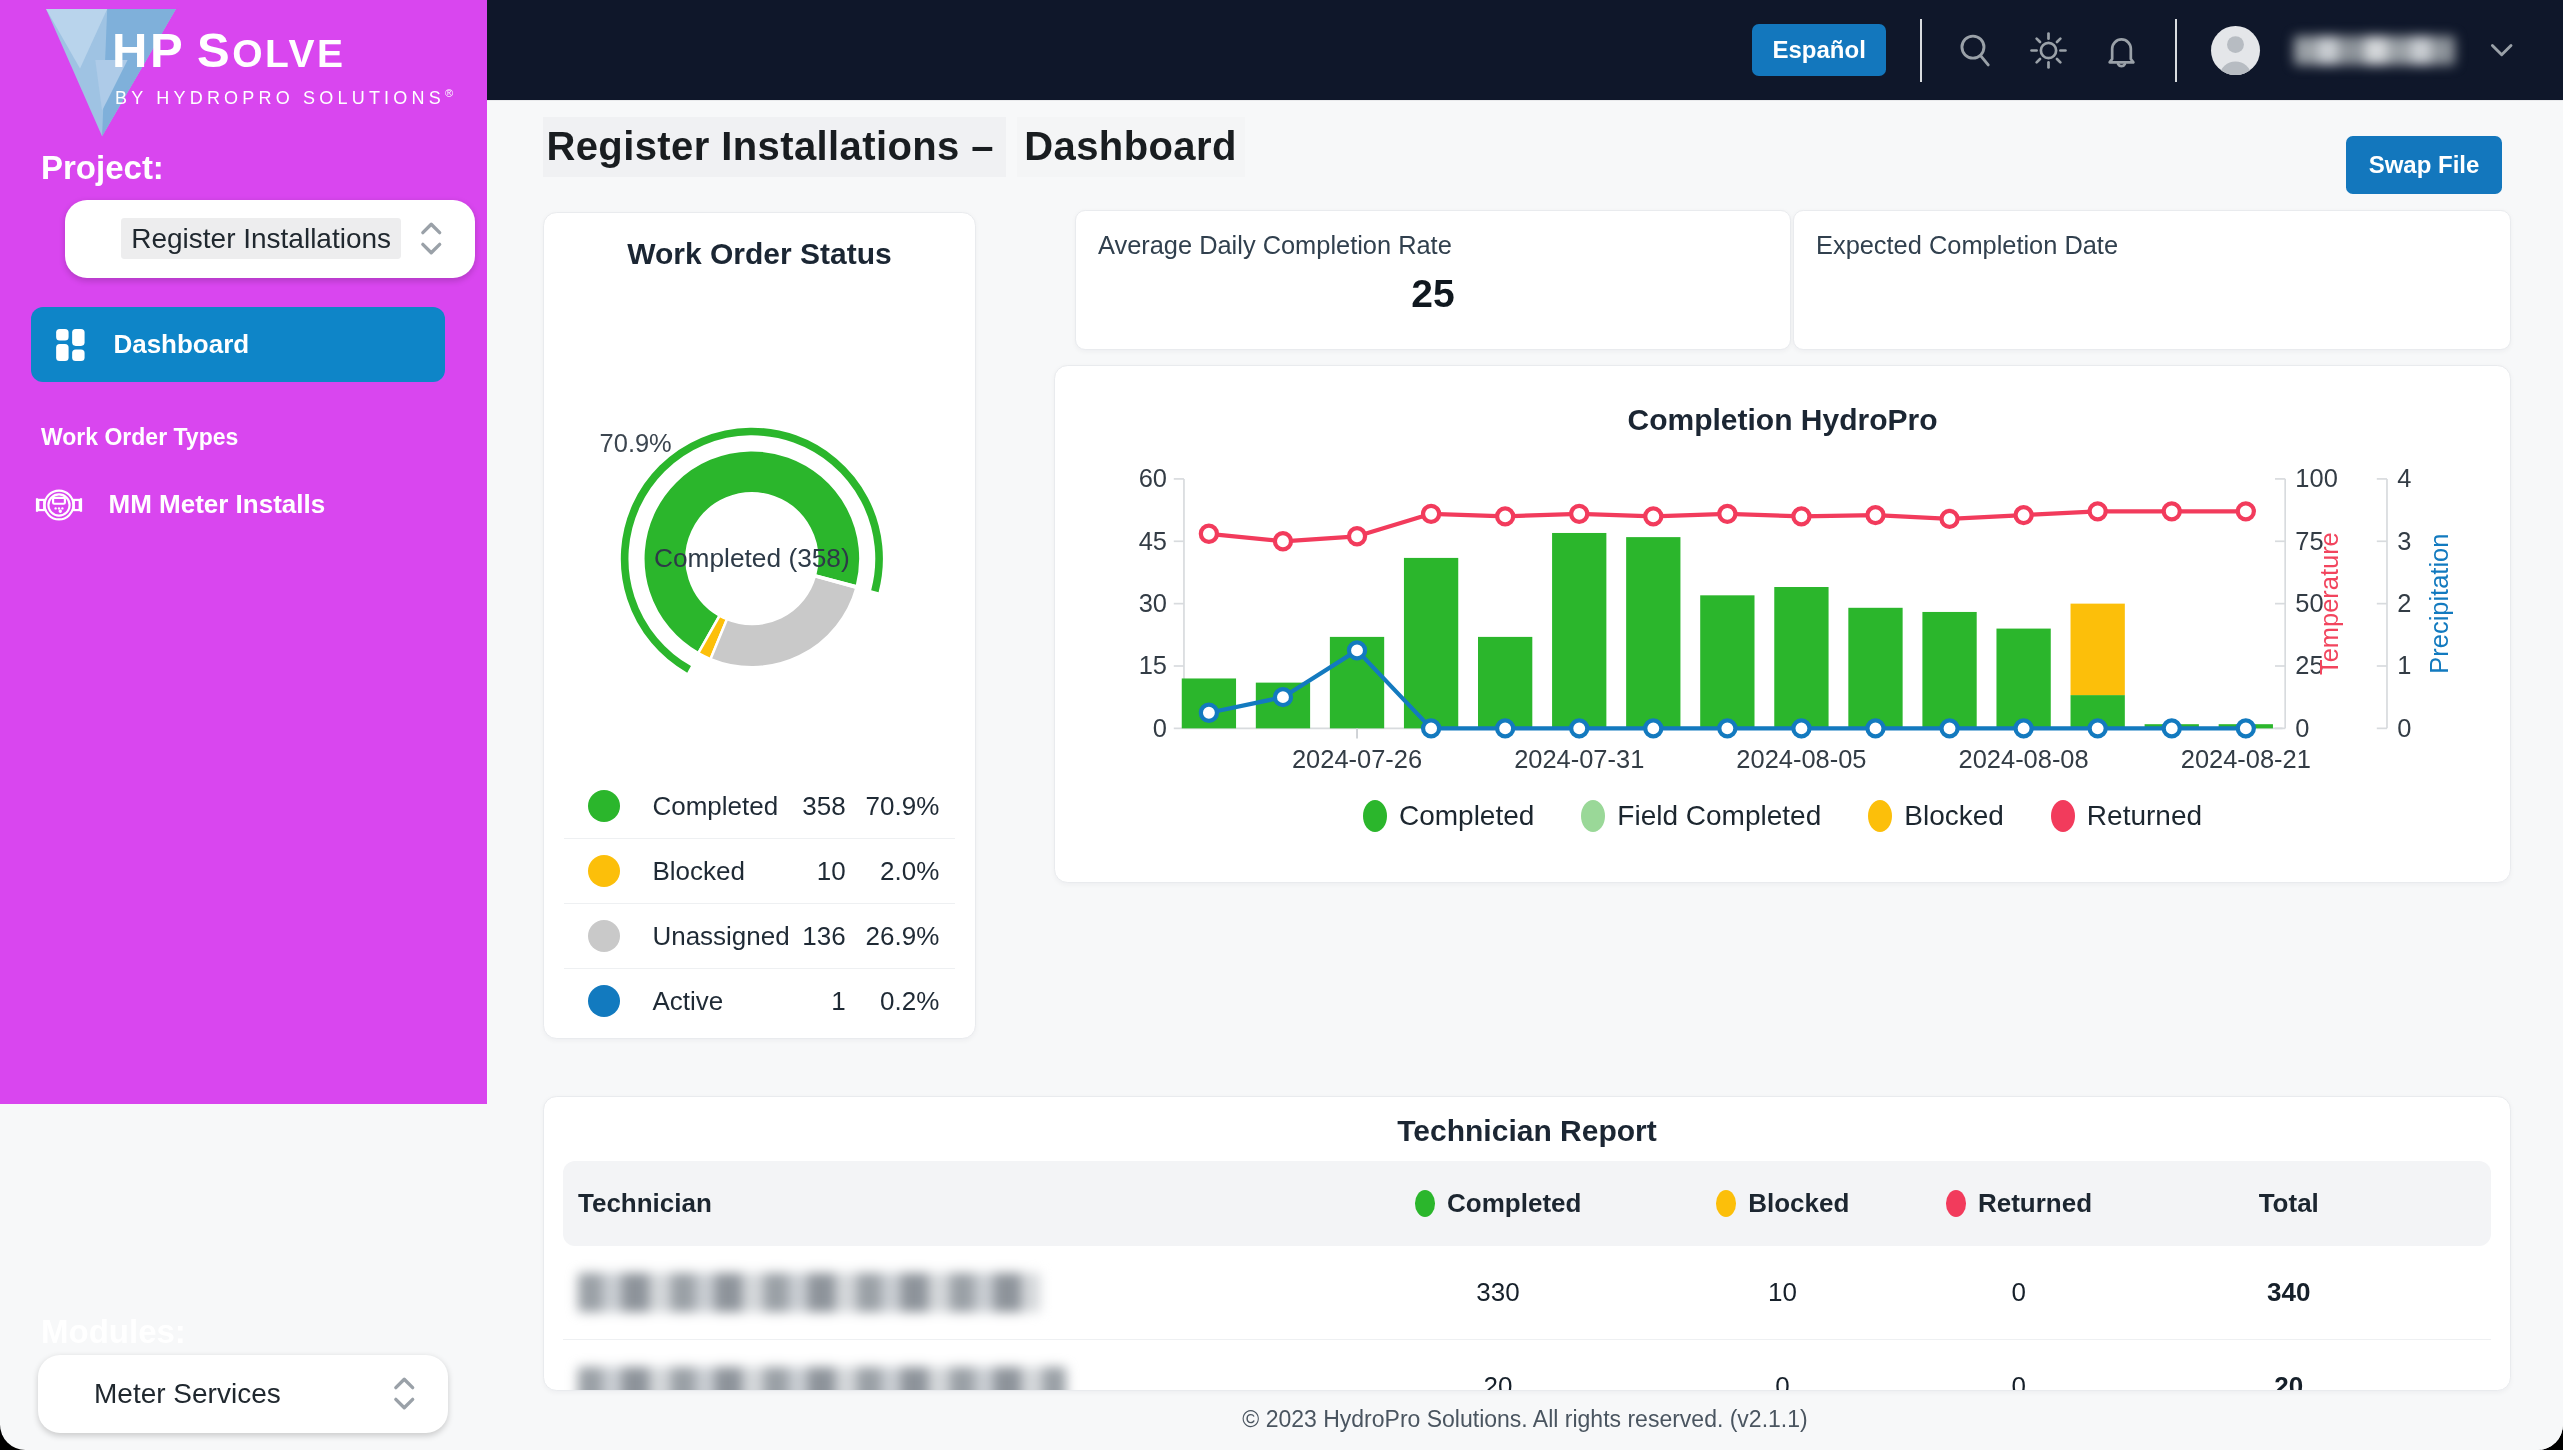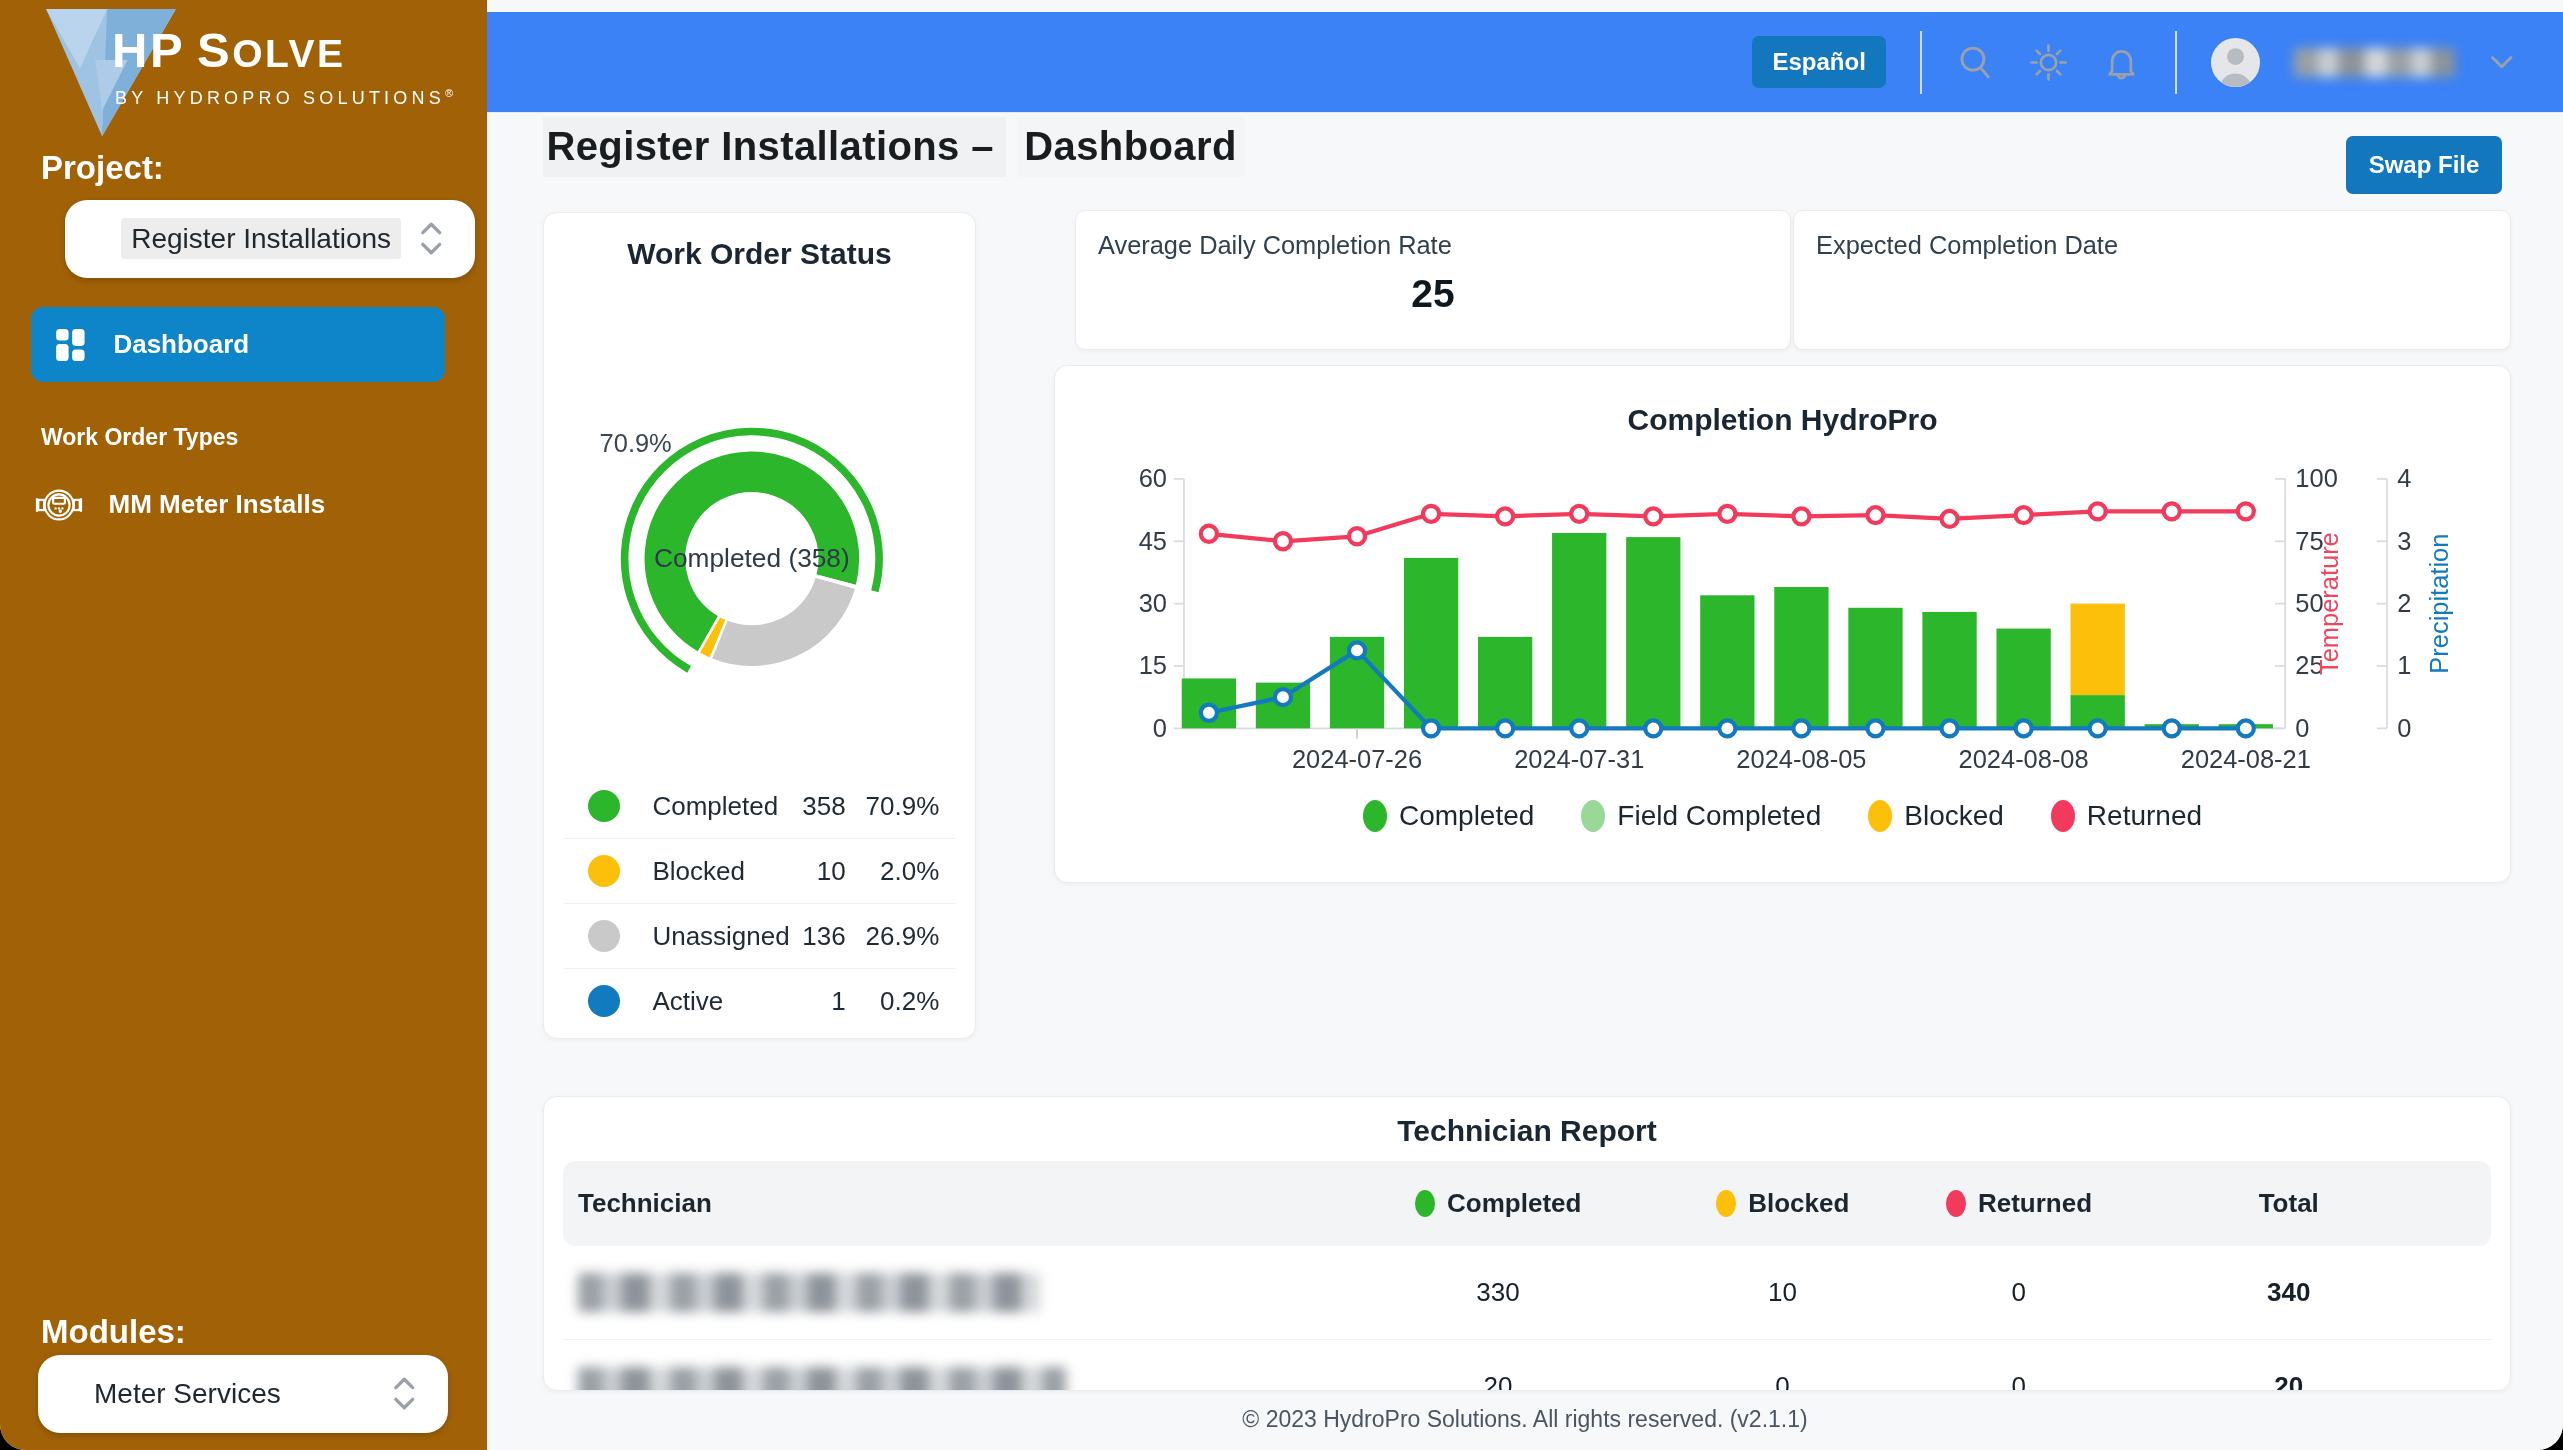--- a/index.html
+++ b/index.html
@@ -1,40 +1,40 @@
 <!DOCTYPE html>
 <html style="font-size:13.6px"><head>
 <meta charset="utf-8">
 <style>
   html,body{margin:0;padding:0;background:#000;}
   body{width:2563px;height:1450px;font-family:"Liberation Sans",sans-serif;-webkit-font-smoothing:antialiased;}
   .app{position:absolute;left:0;top:0;width:2563px;height:1450px;background:#f7f8f9;border-radius:0 0 25.4px 25.4px;overflow:hidden;}
   
-  .sidebar{position:absolute;left:0;top:0;width:487px;height:1450px;background:#a16207;z-index:5;}
+  .sidebar{position:absolute;left:0;top:0;width:487px;height:1104px;background:#d946ef;z-index:5;}
   .logo{position:absolute;left:0;top:0;width:487px;height:153px;}
   .logo-tri{position:absolute;left:46px;top:8.5px;}
   .brand{position:absolute;left:112px;top:22px;color:#fff;font-weight:600;letter-spacing:2.5px;white-space:nowrap;}
   .brand .b1{font-size:49px;}
   .brand .b2{font-size:49px;margin-left:12px;}
   .brand .b3{font-size:39px;}
   .tagline{position:absolute;left:115px;top:87px;color:#fff;font-size:18px;letter-spacing:4.2px;font-weight:500;white-space:nowrap;}
   .tagline sup{font-size:11px;}
   .side-label{position:absolute;color:#fff;font-size:33px;font-weight:700;}
   .select{position:absolute;left:38px;width:410px;height:78px;background:#fff;border-radius:22px;box-shadow:0 2.5px 6.8px rgba(0,0,0,.18);display:flex;align-items:center;cursor:pointer;}
   .select .sel-text{margin-left:56px;font-size:28px;color:#20282f;}
   .select .hl{background:#ededee;padding:5.1px 10.2px;border-radius:3.4px;}
   .select .updown{position:absolute;right:29px;top:20.4px;}
   .nav-item{position:absolute;left:30.5px;width:414px;height:75px;border-radius:12px;display:flex;align-items:center;color:#fff;cursor:pointer;}
   .nav-item.active{background:#0e85c8;}
   .nav-item .nav-ic{margin-left:25.4px;margin-right:27px;display:flex;}
   .nav-item .nav-txt{font-size:26px;font-weight:700;}
   .wot-item{position:absolute;left:30.5px;width:424px;height:59px;display:flex;align-items:center;color:#fff;cursor:pointer;}
   .wot-item .nav-txt{font-size:26px;font-weight:700;margin-left:22px;}
   
-  .topbar{position:absolute;left:487px;top:12px;right:0;height:100px;background:#3b82f6;border-bottom:1.7px solid #e9eaec;z-index:4;}
+  .topbar{position:absolute;left:487px;top:0;right:0;height:100px;background:#0f172a;border-bottom:1.7px solid #e9eaec;z-index:4;}
   .topbar-right{position:absolute;right:49px;top:0;height:100px;display:flex;align-items:center;gap:34px;}
   .lang-btn{background:#1377bd;color:#fff;font-size:24px;font-weight:700;padding:12px 20.4px;border-radius:6.8px;border:none;cursor:pointer;}
   .tb-sep{width:1.7px;height:63px;background:#d9dcdf;}
   .tb-ic{display:flex;align-items:center;cursor:pointer;}
   .avatar{width:49px;height:49px;border-radius:50%;background:#e4e6e9;display:flex;align-items:flex-end;justify-content:center;overflow:hidden;cursor:pointer;}
   .blur{filter:blur(6px);background:repeating-linear-gradient(90deg,#9aa0a6 0 24px,#c9cdd2 24px 44px,#8d939a 44px 71px,#d4d7da 71px 93px);border-radius:3.4px;}
   .user-name{width:161px;height:29px;}
   
   .content{position:absolute;left:487px;top:102px;right:0;bottom:0;background:#f7f8f9;}
   .page-title{position:absolute;left:56px;top:22px;font-size:40px;font-weight:700;color:#191d20;letter-spacing:0.4px;white-space:nowrap;}

